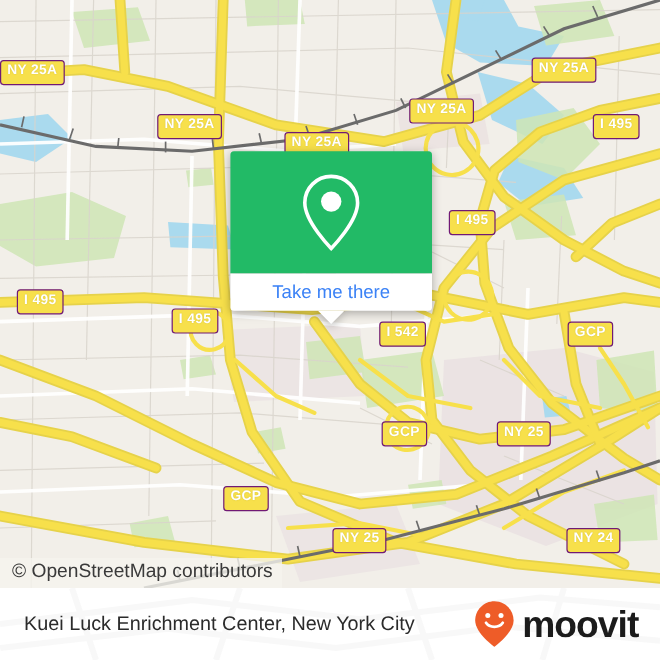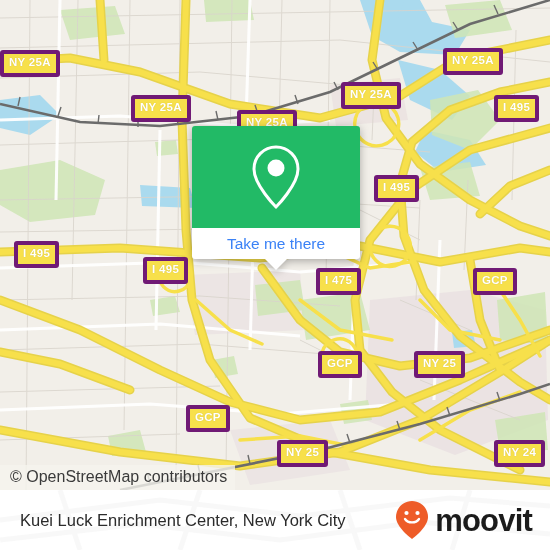--- a/index.html
+++ b/index.html
@@ -23,21 +23,21 @@
     width: 550px; height: 490px;
     overflow: hidden;
     background: #f2efe9;
   }
   #map-svg { position: absolute; left: 0; top: 0; }
 
   
   .shield {
     position: absolute;
     background: #f7e04b;
-    border: 4px solid #701a75;
+    border: 1px solid #701a75;
     border-radius: 3px;
     color: #ffffff;
     font-size: 11.5px;
     font-weight: bold;
     line-height: 1;
     padding: 3px 5px 4px 5px;
     white-space: nowrap;
     letter-spacing: 0.3px;
     box-sizing: border-box;
     text-shadow: 0 0 1px rgba(120,105,0,0.35);
@@ -311,27 +311,27 @@
     <div id="shield-layer">
         <div class="shield" style="left: 0px; top: 50px;">NY 25A</div>
         <div class="shield" style="left: 131px; top: 95px;">NY 25A</div>
         <div class="shield" style="left: 237px; top: 110px;">NY 25A</div>
         <div class="shield" style="left: 341px; top: 82px;">NY 25A</div>
         <div class="shield" style="left: 443px; top: 48px;">NY 25A</div>
         <div class="shield" style="left: 494px; top: 95px;">I 495</div>
         <div class="shield" style="left: 374px; top: 175px;">I 495</div>
         <div class="shield" style="left: 14px; top: 241px;">I 495</div>
         <div class="shield" style="left: 143px; top: 257px;">I 495</div>
-        <div class="shield" style="left: 316px; top: 268px;">I 475</div>
+        <div class="shield" style="left: 316px; top: 268px;">I 542</div>
         <div class="shield" style="left: 473px; top: 268px;">GCP</div>
         <div class="shield" style="left: 318px; top: 351px;">GCP</div>
         <div class="shield" style="left: 186px; top: 405px;">GCP</div>
         <div class="shield" style="left: 414px; top: 351px;">NY 25</div>
         <div class="shield" style="left: 277px; top: 440px;">NY 25</div>
-        <div class="shield" style="left: 494px; top: 440px;">NY 24</div>
+        <div class="shield" style="left: 472px; top: 440px;">NY 24</div>
       </div>
 
     <div id="attribution">© OpenStreetMap contributors</div>
 
     <div id="popup">
       <div id="popup-green">
         <svg width="56" height="68" viewBox="0 0 56 68">
           <path d="M28,4 C15.8,4 6,13.8 6,26 C6,42 28,64 28,64 C28,64 50,42 50,26 C50,13.8 40.2,4 28,4 Z" fill="none" stroke="#ffffff" stroke-width="3"></path>
           <circle cx="28" cy="25" r="8.5" fill="#ffffff"></circle>
         </svg>

